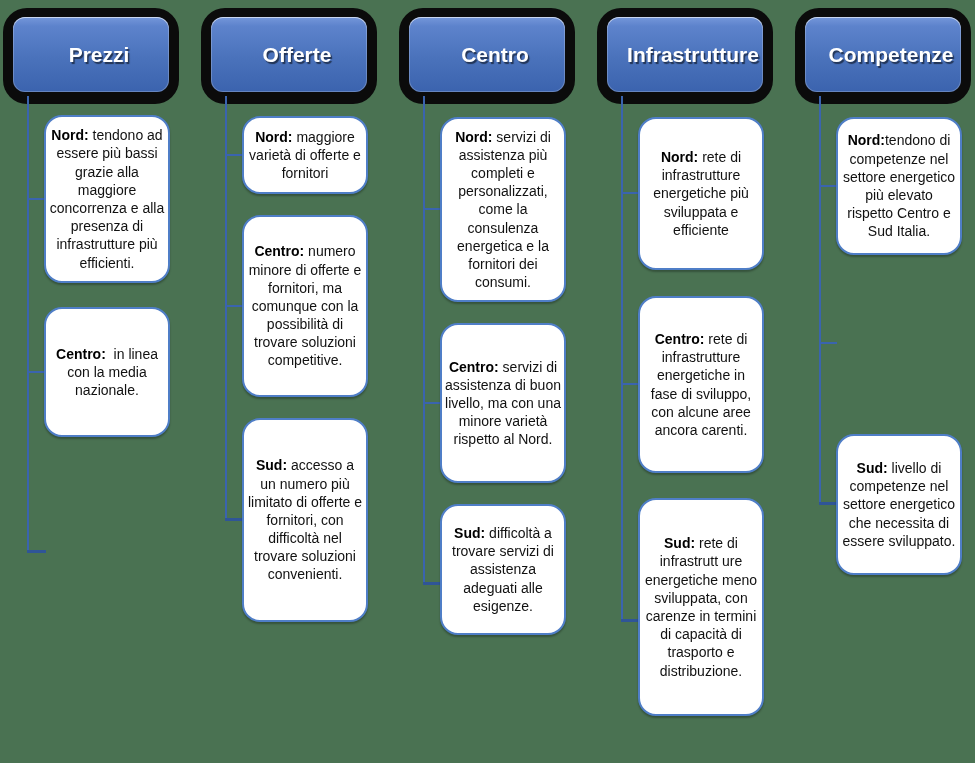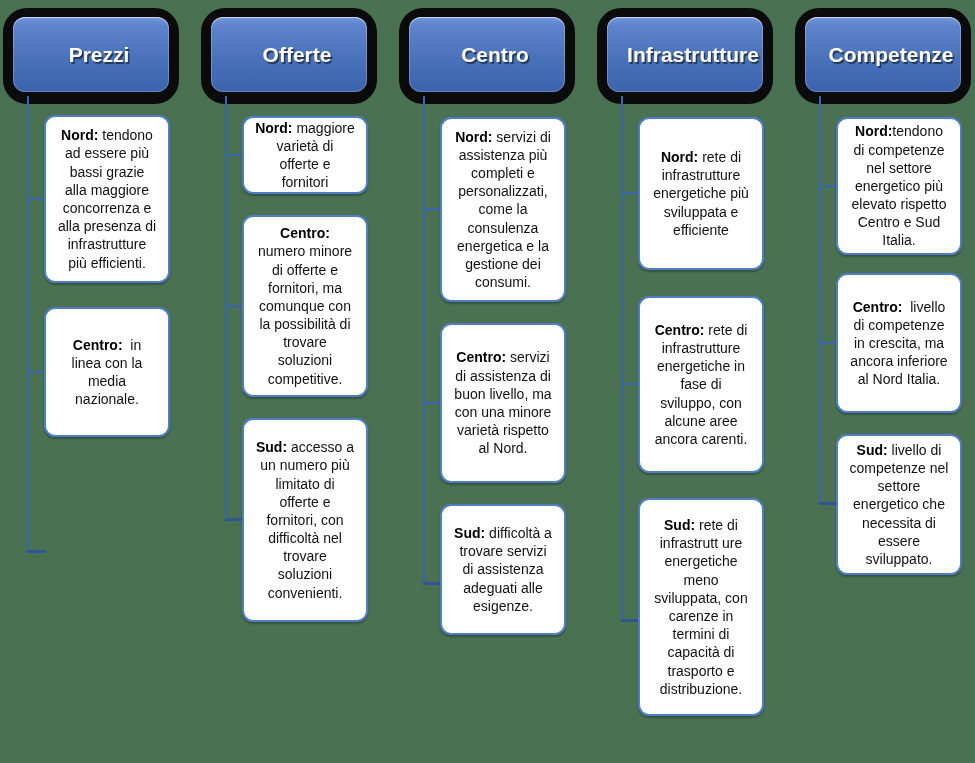--- a/index.html
+++ b/index.html
@@ -24,23 +24,23 @@
     text-shadow:1.5px 1.5px 1px rgba(0,0,0,.55);}
 
   
   .vline{position:absolute;left:24px;width:2px;background:#3a64ae;}
   .stub{position:absolute;left:24px;width:18px;height:2px;background:#3a64ae;}
   .stub.elbow{height:3px;width:19px;background:#2f5597;}
 
   
   .box{
     position:absolute;left:41px;width:126px;box-sizing:border-box;
-    background:#ffffff;border:2px solid #4f7ec7;border-radius:11px;
+    background:#ffffff;border:2px solid #4f7ec7;border-radius:18px;
     display:flex;align-items:center;justify-content:center;
-    padding:4px 11px;box-shadow:0 2px 2px rgba(0,0,0,.28);
+    padding:4px 3px;box-shadow:0 2px 2px rgba(0,0,0,.28);
   }
   .box-text{margin:0;font-size:14px;line-height:1.3;color:#111;text-align:center;}
   .box-text b{font-weight:bold;color:#000;}
 </style>
 </head>
 <body>
 
 <div class="canvas">
 
   <div class="column" style="left:3px">
@@ -86,21 +86,21 @@
     <div class="hdr">
       <div class="hdr-inner">
         <span class="hdr-title">Centro</span>
       </div>
     </div>
     <div class="vline" style="top:96px;height:489px"></div>
     <div class="stub" style="top:208px"></div>
     <div class="stub" style="top:402px"></div>
     <div class="stub elbow" style="top:582px"></div>
     <div class="box" style="top:117px;height:185px">
-      <p class="box-text"><b>Nord:</b><span> servizi di assistenza più completi e personalizzati, come la consulenza energetica e la gestione dei consumi.</span></p>
+      <p class="box-text"><b>Nord:</b><span> servizi di assistenza più completi e personalizzati, come la consulenza energetica e la fornitori dei consumi.</span></p>
     </div>
     <div class="box" style="top:323px;height:160px">
       <p class="box-text"><b>Centro:</b><span> servizi di assistenza di buon livello, ma con una minore varietà rispetto al Nord.</span></p>
     </div>
     <div class="box" style="top:504px;height:131px">
       <p class="box-text"><b>Sud:</b><span> difficoltà a trovare servizi di assistenza adeguati alle esigenze.</span></p>
     </div>
   </div>
 
   <div class="column" style="left:597px">
@@ -130,21 +130,18 @@
         <span class="hdr-title">Competenze</span>
       </div>
     </div>
     <div class="vline" style="top:96px;height:409px"></div>
     <div class="stub" style="top:185px"></div>
     <div class="stub" style="top:342px"></div>
     <div class="stub elbow" style="top:502px"></div>
     <div class="box" style="top:117px;height:138px">
       <p class="box-text"><b>Nord:</b><span>tendono di competenze nel settore energetico più elevato rispetto Centro e Sud Italia.</span></p>
     </div>
-    <div class="box" style="top:273px;height:140px">
-      <p class="box-text"><b>Centro:</b><span>&nbsp; livello di competenze in crescita, ma ancora inferiore al Nord Italia.</span></p>
-    </div>
     <div class="box" style="top:434px;height:141px">
       <p class="box-text"><b>Sud:</b><span> livello di competenze nel settore energetico che necessita di essere sviluppato.</span></p>
     </div>
   </div>
 
 </div>
 
 </body></html>

